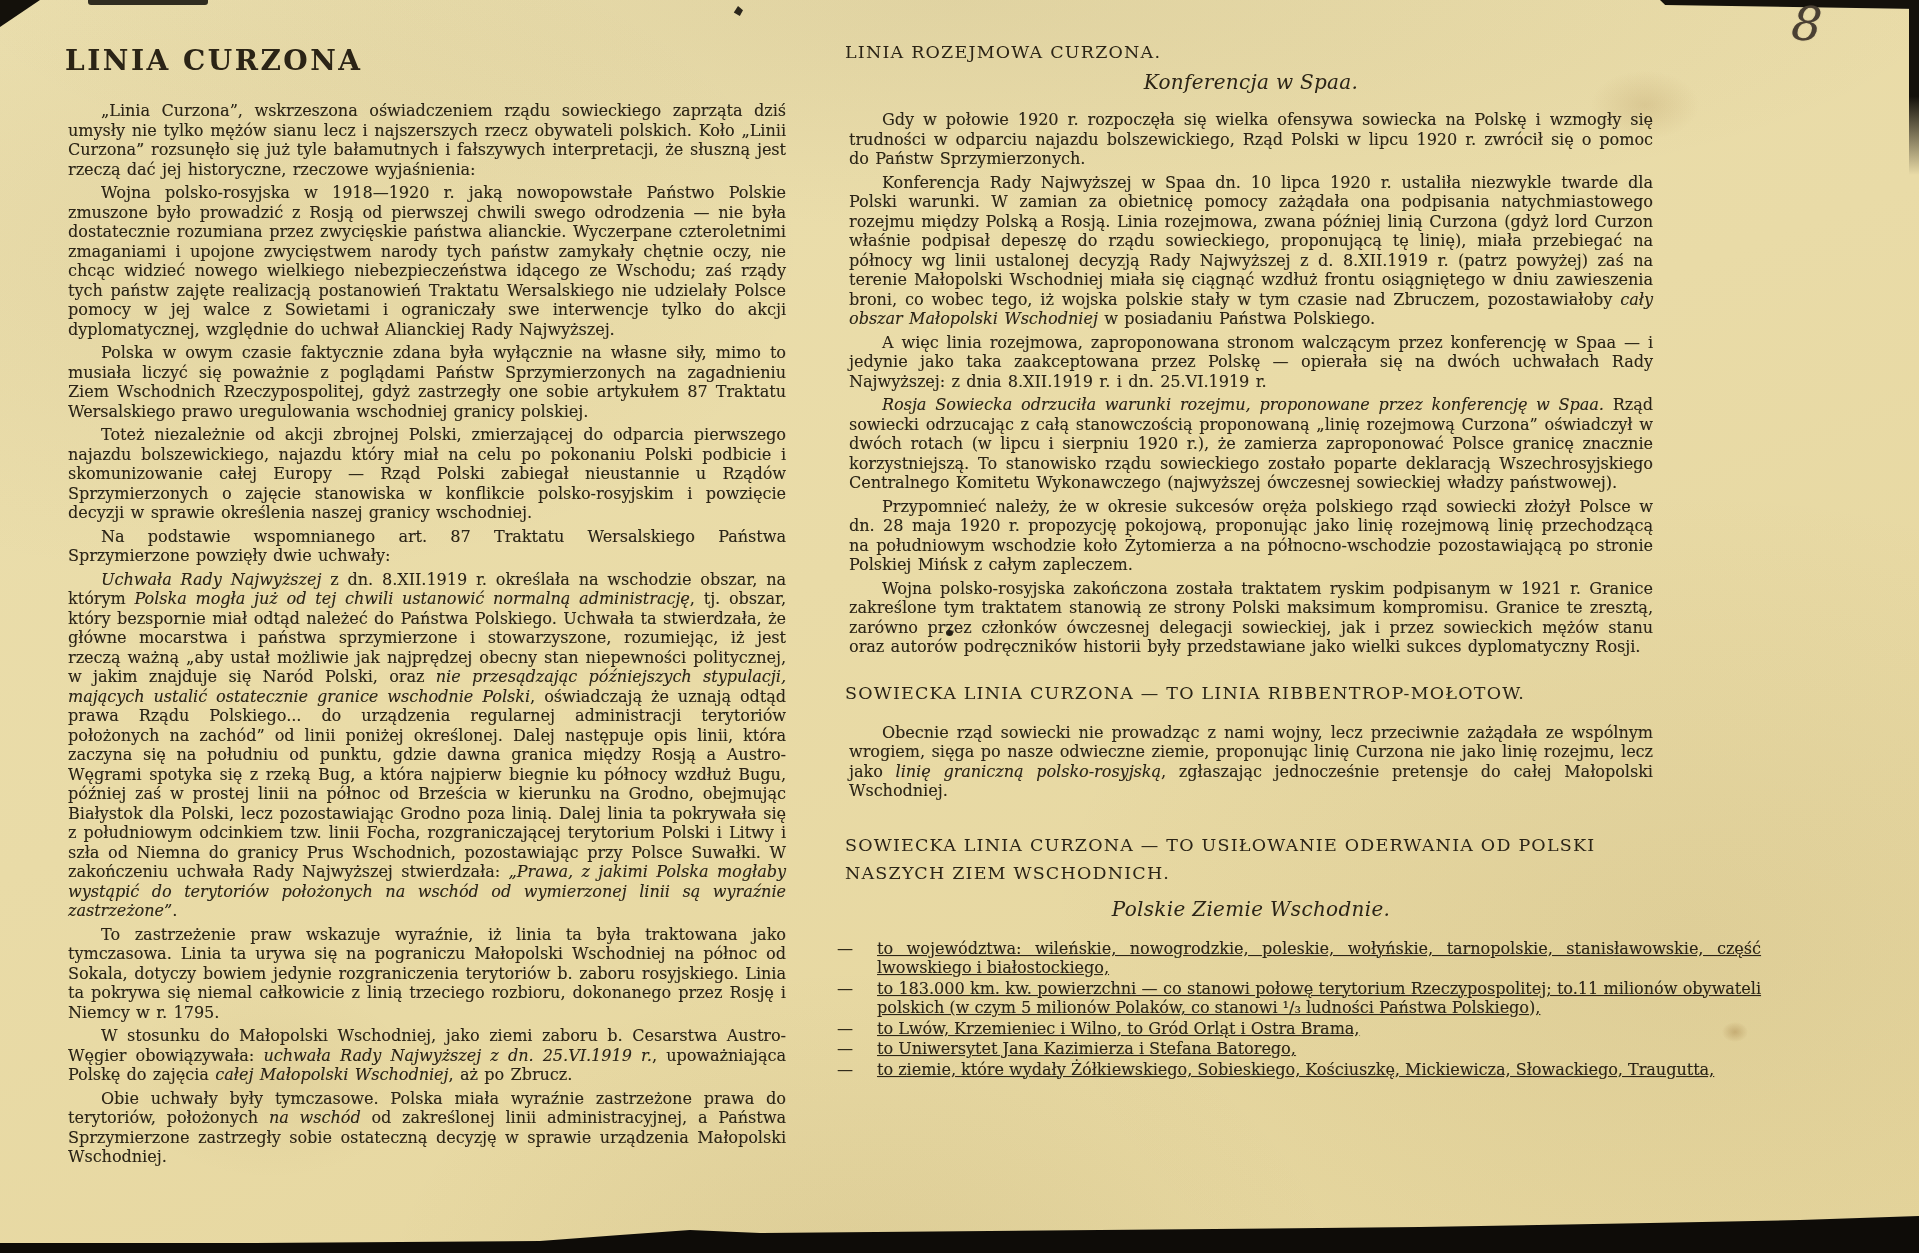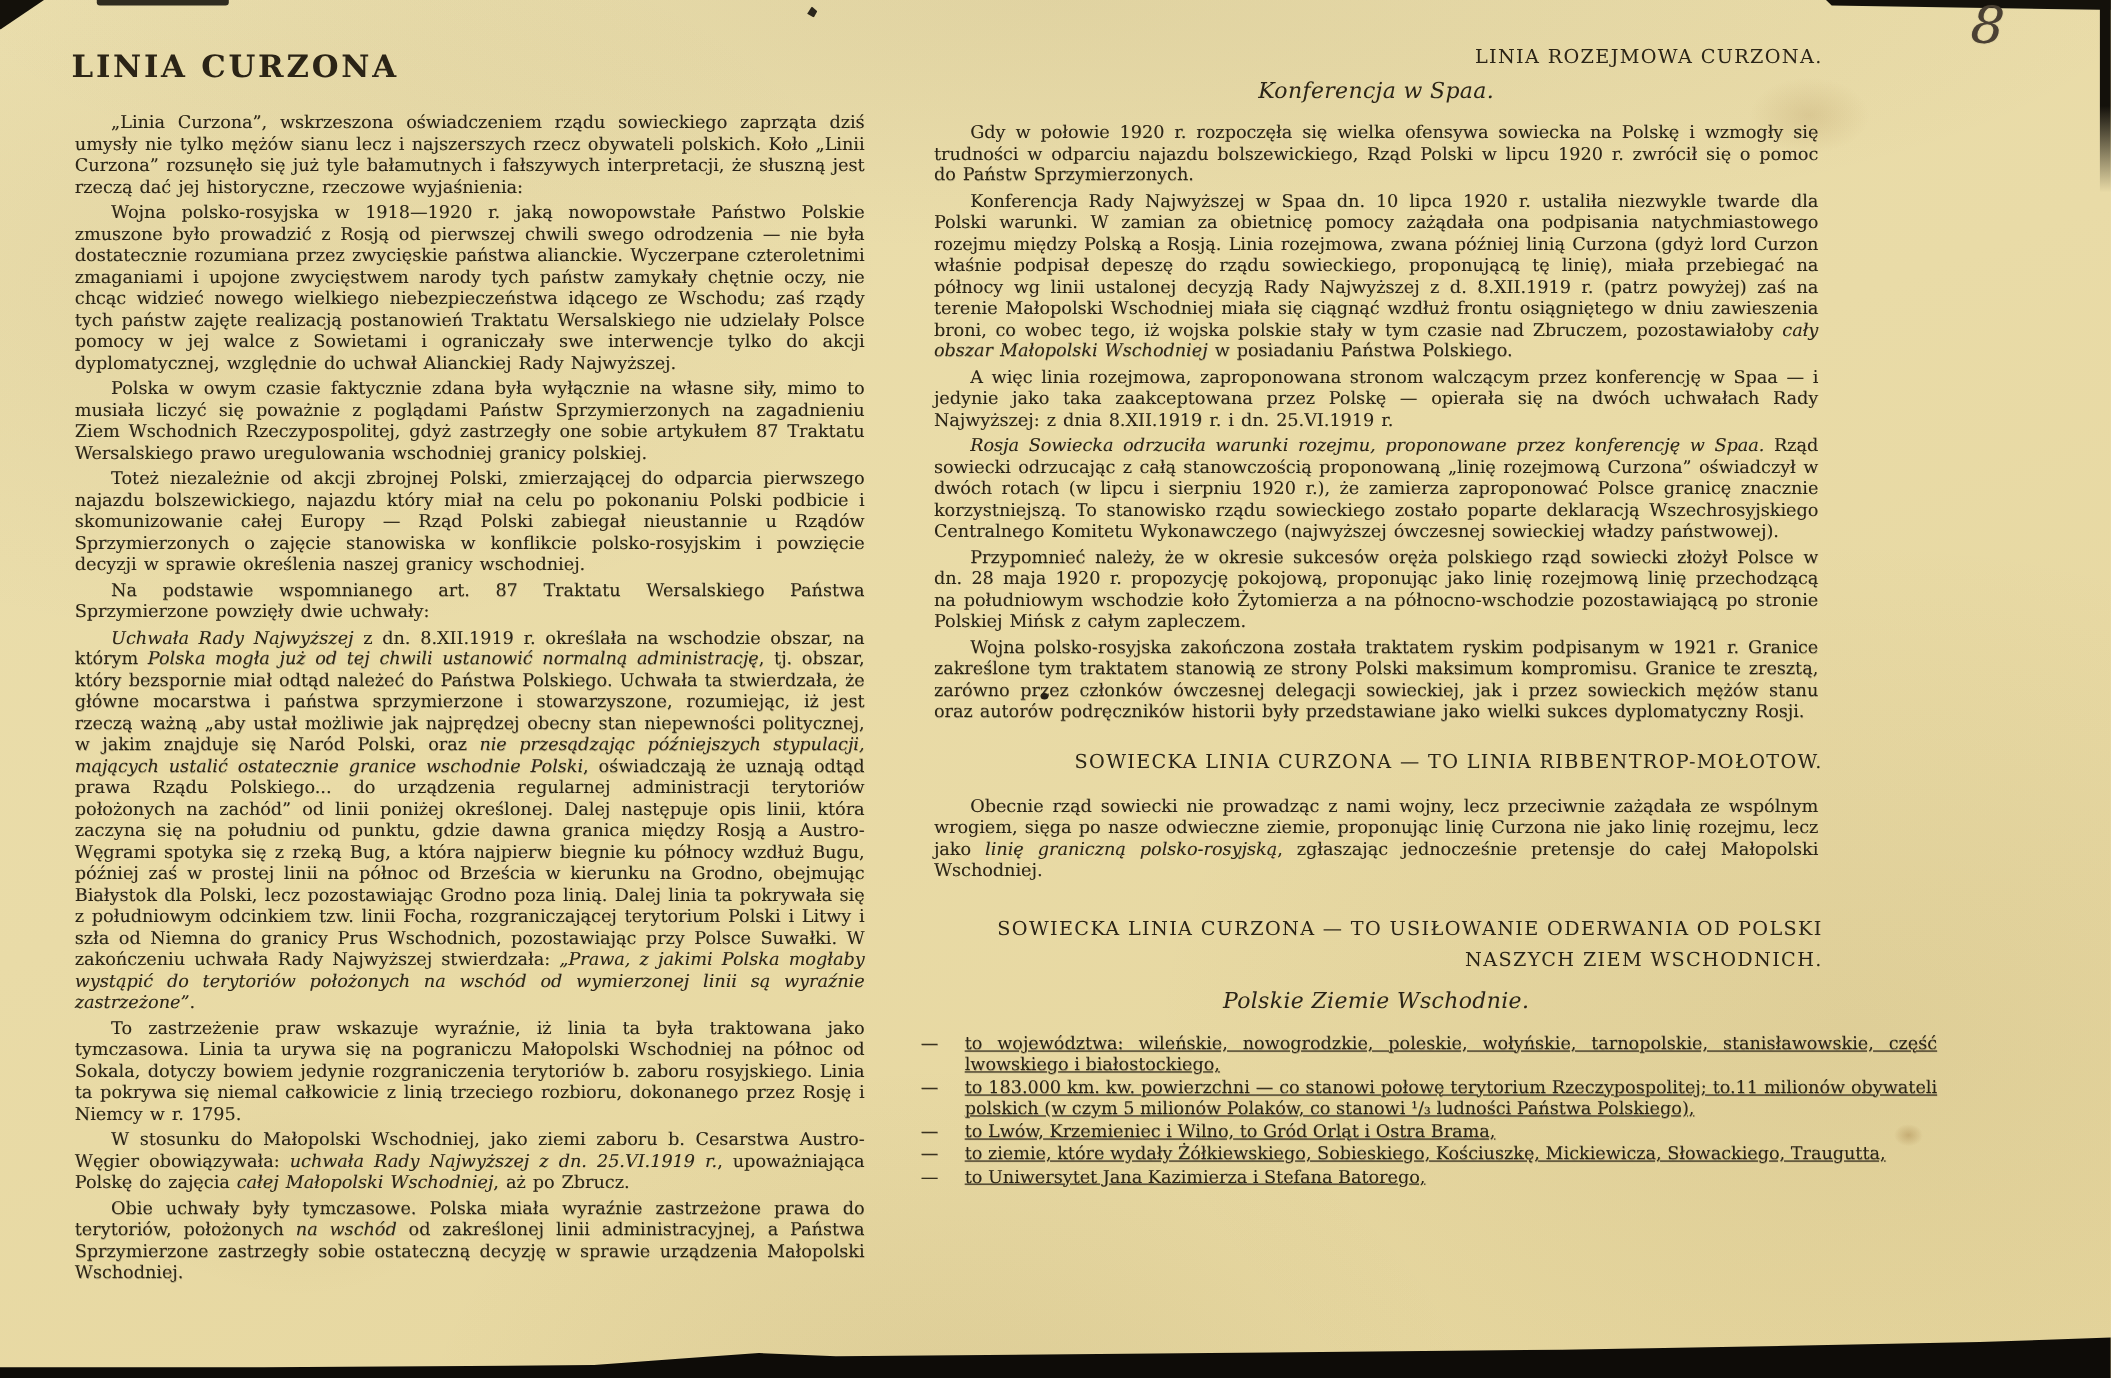--- a/index.html
+++ b/index.html
@@ -25,21 +25,21 @@
   }
   .col{position:absolute;top:42px;}
   .col-left{left:64px;width:726px;}
   .col-right{left:845px;width:812px;}
   .doc-title{
     font-size:28px;font-weight:bold;letter-spacing:2.5px;
     margin:2px 0 24px 1px;white-space:nowrap;
   }
   .h-section{
     font-size:17.5px;font-weight:normal;letter-spacing:1.2px;
-    text-align:right;margin:26px 0 20px;
+    text-align:left;margin:26px 0 20px;
   }
   .r-title{margin:0 0 8px;}
   .h-sec3{line-height:28px;margin:30px 0 10px;}
   .subtitle{
     font-style:italic;text-align:center;font-size:20px;
     letter-spacing:0.3px;margin:0 0 16px;
   }
   .subtitle.tight{margin:0 0 18px;}
   .paras p{
     margin:4px;font-size:16px;line-height:19.5px;
@@ -130,22 +130,22 @@
       </div>
     <h2 class="h-section h-sec3">
       <span>SOWIECKA LINIA CURZONA — TO USIŁOWANIE ODERWANIA OD POLSKI</span><br>
       <span>NASZYCH ZIEM WSCHODNICH.</span>
     </h2>
     <div class="subtitle tight">Polskie Ziemie Wschodnie.</div>
     <div class="list">
         <div class="li"><span class="dash">—</span><span>to województwa: wileńskie, nowogrodzkie, poleskie, wołyńskie, tarnopolskie, stanisławowskie, część lwowskiego i białostockiego,</span></div>
         <div class="li"><span class="dash">—</span><span>to 183.000 km. kw. powierzchni — co stanowi połowę terytorium Rzeczypospolitej; to.11 milionów obywateli polskich (w czym 5 milionów Polaków, co stanowi ¹/₃ ludności Państwa Polskiego),</span></div>
         <div class="li"><span class="dash">—</span><span>to Lwów, Krzemieniec i Wilno, to Gród Orląt i Ostra Brama,</span></div>
+        <div class="li"><span class="dash">—</span><span>to Uniwersytet Jana Kazimierza i Stefana Batorego,</span></div>
         <div class="li"><span class="dash">—</span><span>to ziemie, które wydały Żółkiewskiego, Sobieskiego, Kościuszkę, Mickiewicza, Słowackiego, Traugutta,</span></div>
-        <div class="li"><span class="dash">—</span><span>to Uniwersytet Jana Kazimierza i Stefana Batorego,</span></div>
       </div>
   </div>
 
   <svg class="bottom-band" viewBox="0 0 1919 40" preserveAspectRatio="none">
     <path d="M0,30 L240,30 L540,28 L620,22 L690,17 L760,20 L1100,17 L1420,14 L1650,10 L1800,7 L1919,3 L1919,40 L0,40 Z" fill="#0e0c08"></path>
   </svg>
 
 </div>
 
 </body></html>

